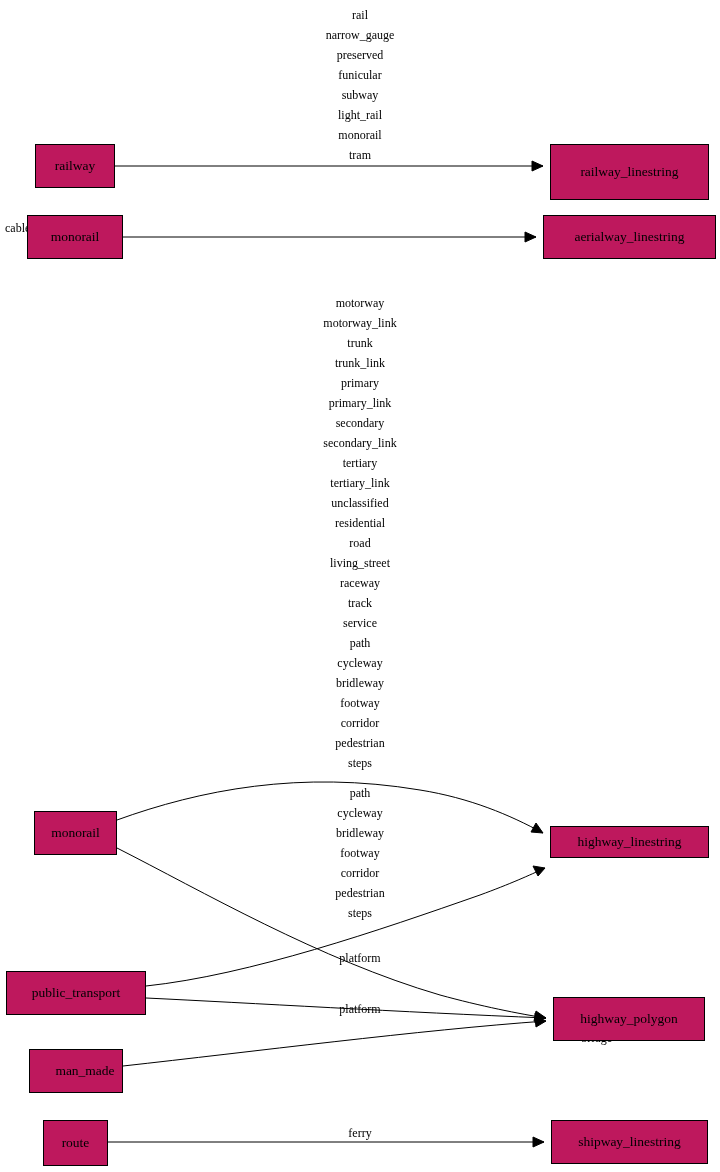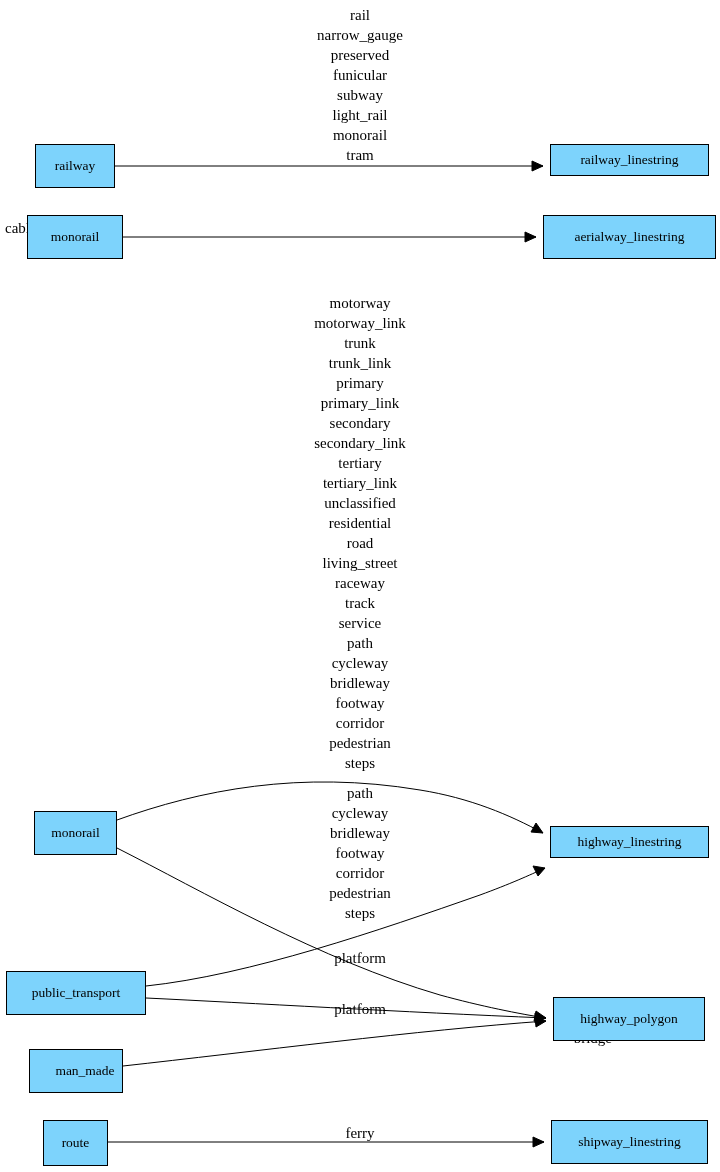--- a/index.html
+++ b/index.html
@@ -11,34 +11,34 @@
     position: relative;
     width: 720px;
     height: 1172px;
     background: #ffffff;
     font-family: "Liberation Serif", serif;
     overflow: hidden;
   }
   .node {
     position: absolute;
     border: 1px solid #000000;
-    background: #7dd3fc;
+    background: #be185d;
     box-sizing: border-box;
     display: flex;
     align-items: center;
     justify-content: center;
     font-family: "Liberation Serif", serif;
     font-size: 13.5px;
     color: #000000;
     white-space: nowrap;
   }
   .edge-label {
     position: absolute;
     font-family: "Liberation Serif", serif;
-    font-size: 15px;
+    font-size: 12px;
     color: #000000;
     text-align: center;
     line-height: 20px;
     white-space: pre;
   }
   svg.edges {
     position: absolute;
     left: 0;
     top: 0;
     width: 720px;
@@ -119,21 +119,21 @@
 corridor
 pedestrian
 steps</div>
       <div class="edge-label" style="left: 0px; top: 948px; width: 720px; text-align: center;">platform</div>
       <div class="edge-label" style="left: 0px; top: 999px; width: 720px; text-align: center;">platform</div>
       <div class="edge-label" style="left: 0px; top: 1028px; width: 612px; text-align: right;">bridge</div>
       <div class="edge-label" style="left: 0px; top: 1123px; width: 720px; text-align: center;">ferry</div>
     </div>
   <div id="nodes-layer">
       <div class="node" style="left: 35px; top: 144px; width: 80px; height: 44px;">railway</div>
-      <div class="node" style="left: 550px; top: 144px; width: 159px; height: 32px;">railway_linestring</div>
+      <div class="node" style="left: 550px; top: 144px; width: 159px; height: 56px;">railway_linestring</div>
       <div class="node" style="left: 27px; top: 215px; width: 96px; height: 44px;">monorail</div>
       <div class="node" style="left: 543px; top: 215px; width: 173px; height: 44px;">aerialway_linestring</div>
       <div class="node" style="left: 34px; top: 811px; width: 83px; height: 44px;">monorail</div>
       <div class="node" style="left: 550px; top: 826px; width: 159px; height: 32px;">highway_linestring</div>
       <div class="node" style="left: 6px; top: 971px; width: 140px; height: 44px;">public_transport</div>
       <div class="node" style="left: 553px; top: 997px; width: 152px; height: 44px;">highway_polygon</div>
       <div class="node" style="left: 29px; top: 1049px; width: 94px; height: 44px; padding-left: 18px;">man_made</div>
       <div class="node" style="left: 43px; top: 1120px; width: 65px; height: 46px;">route</div>
       <div class="node" style="left: 551px; top: 1120px; width: 157px; height: 44px;">shipway_linestring</div>
     </div>

